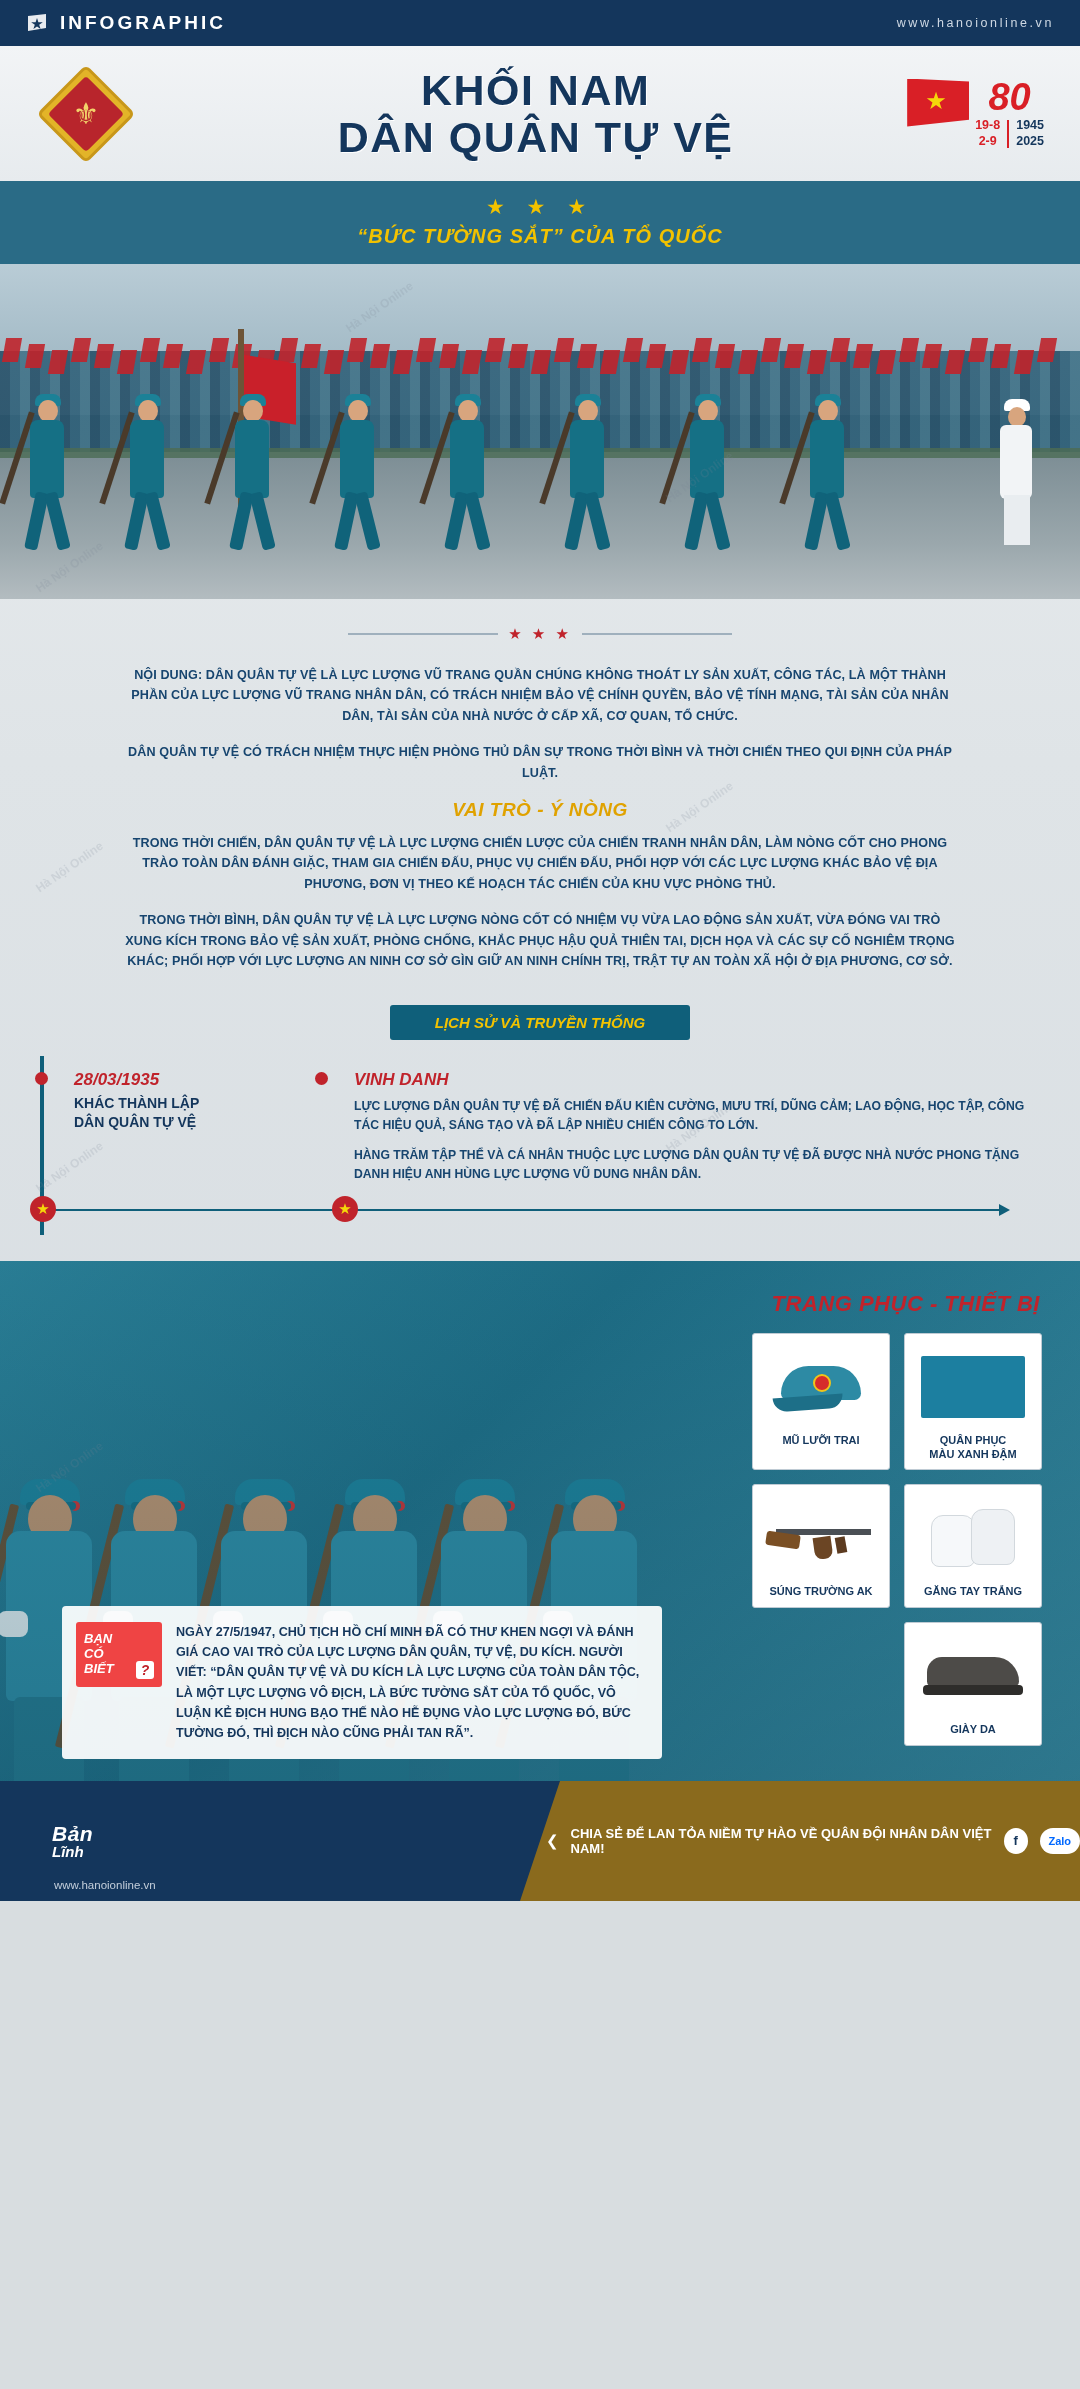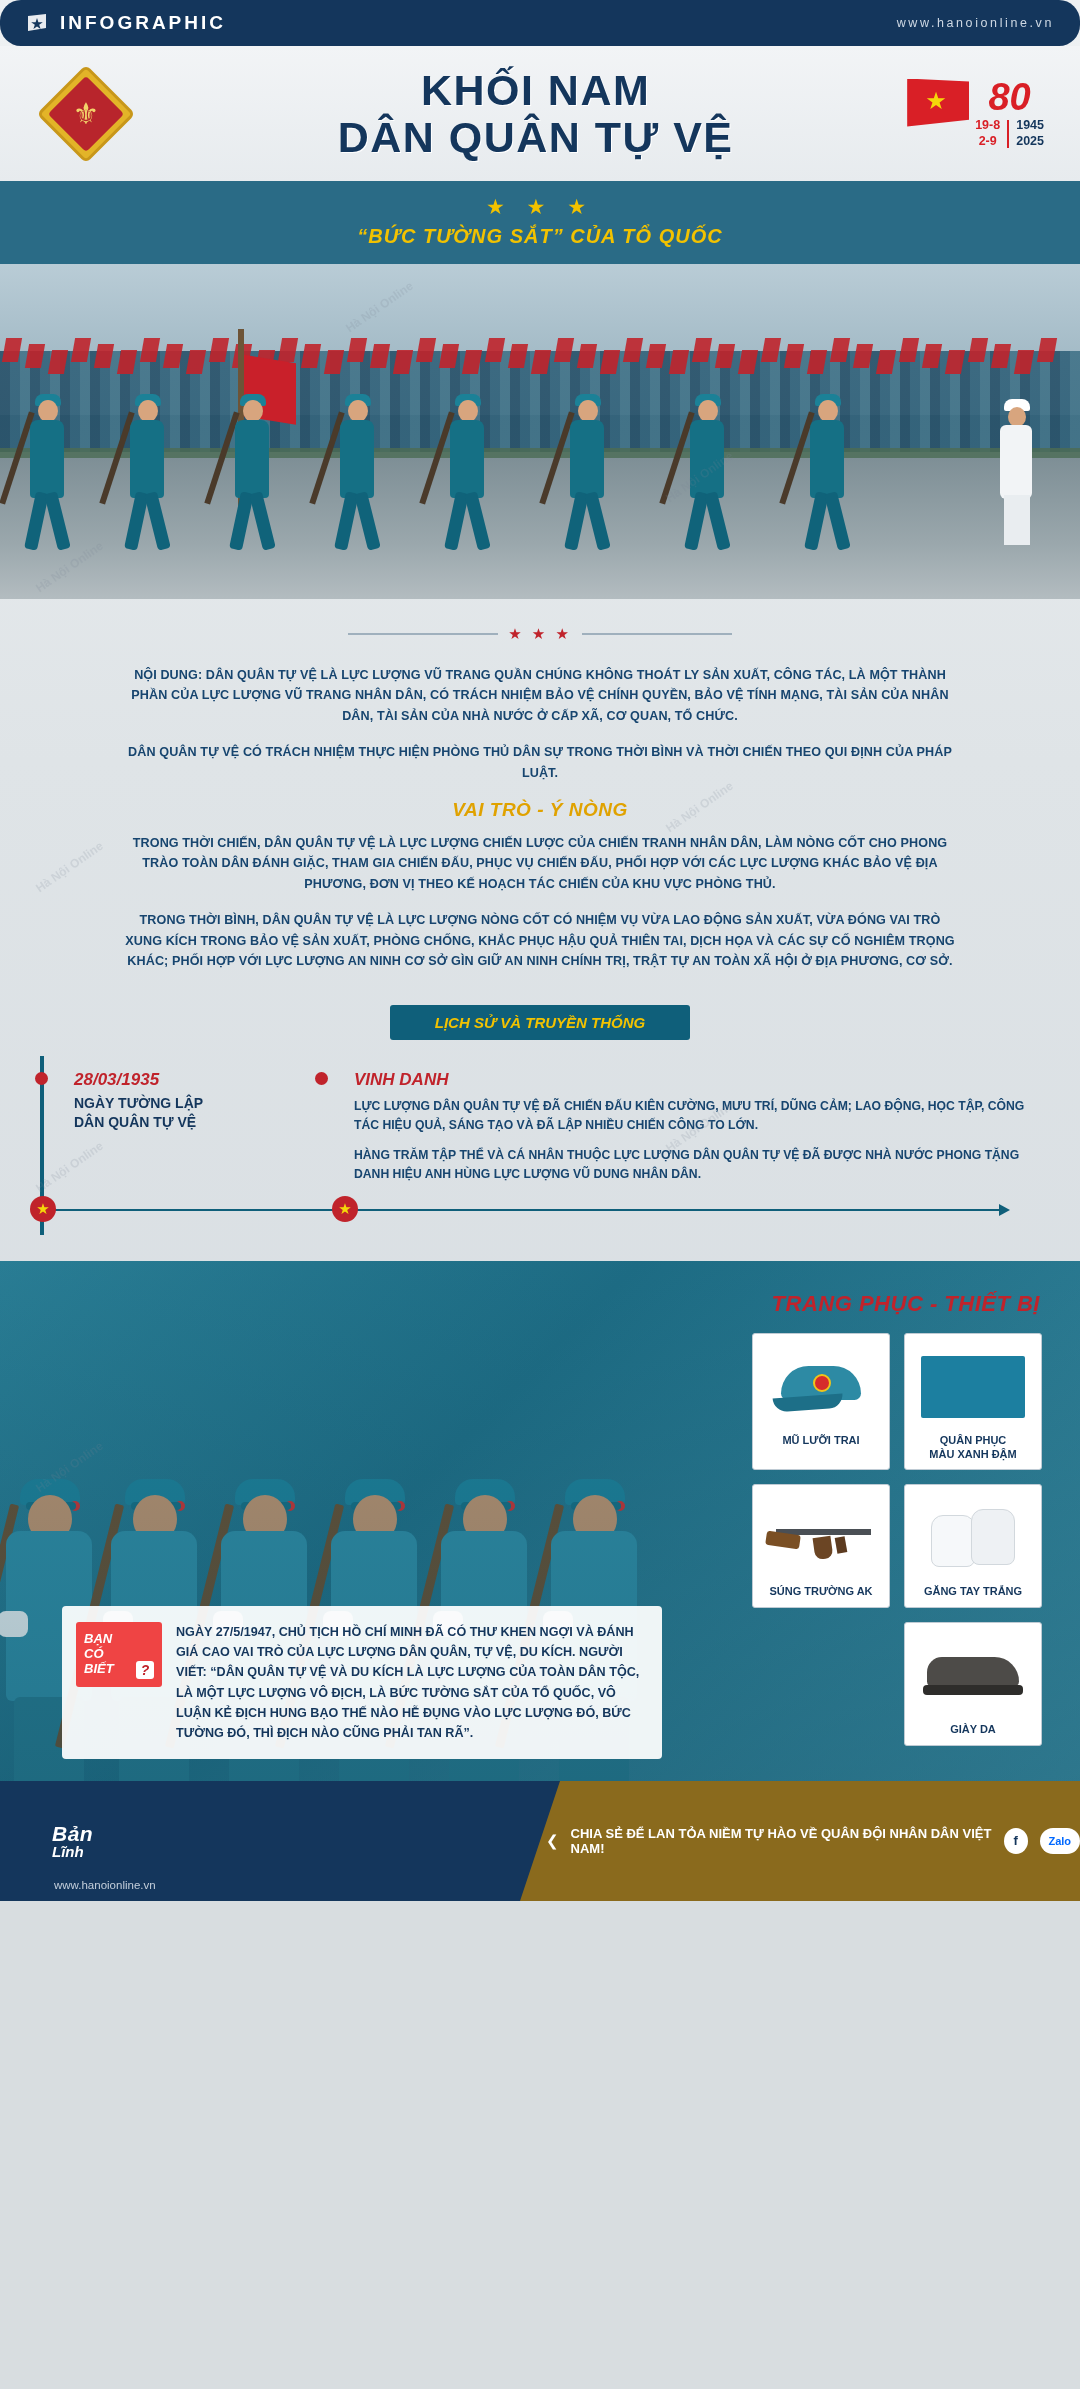--- a/index.html
+++ b/index.html
@@ -17,21 +17,20 @@
   }
 
   
   .topbar {
     height: 46px;
     background: #14365c;
     display: flex;
     align-items: center;
     justify-content: space-between;
     padding: 0 26px;
-    border-radius: 21px;
   }
   .topbar-left { display: flex; align-items: center; gap: 12px; }
   .flag-icon { width: 22px; height: 22px; }
   .topbar-title {
     color: #ffffff;
     font-size: 19px;
     font-weight: bold;
     letter-spacing: 3px;
   }
   .topbar-url {
@@ -666,21 +665,21 @@
     <div class="para">TRONG THỜI BÌNH, DÂN QUÂN TỰ VỆ LÀ LỰC LƯỢNG NÒNG CỐT CÓ NHIỆM VỤ VỪA LAO ĐỘNG SẢN XUẤT, VỪA ĐÓNG VAI TRÒ XUNG KÍCH TRONG BẢO VỆ SẢN XUẤT, PHÒNG CHỐNG, KHẮC PHỤC HẬU QUẢ THIÊN TAI, DỊCH HỌA VÀ CÁC SỰ CỐ NGHIÊM TRỌNG KHÁC; PHỐI HỢP VỚI LỰC LƯỢNG AN NINH CƠ SỞ GÌN GIỮ AN NINH CHÍNH TRỊ, TRẬT TỰ AN TOÀN XÃ HỘI Ở ĐỊA PHƯƠNG, CƠ SỞ.</div>
   </div>
 
   <div class="timeline-wrap">
     <div class="tl-head">LỊCH SỬ VÀ TRUYỀN THỐNG</div>
     <div class="tl-body">
       <div class="tl-cols">
         <div class="tl-col c1">
           <span class="tl-dot"></span>
           <div class="tl-date">28/03/1935</div>
-          <div class="tl-sub" style="white-space:pre-line">NGÀY TƯỜNG LẬP
+          <div class="tl-sub" style="white-space:pre-line">KHÁC THÀNH LẬP
 DÂN QUÂN TỰ VỆ</div>
         </div>
         <div class="tl-col c2">
           <span class="tl-dot"></span>
           <div class="tl-title">VINH DANH</div>
           <div class="tl-text">LỰC LƯỢNG DÂN QUÂN TỰ VỆ ĐÃ CHIẾN ĐẤU KIÊN CƯỜNG, MƯU TRÍ, DŨNG CẢM; LAO ĐỘNG, HỌC TẬP, CÔNG TÁC HIỆU QUẢ, SÁNG TẠO VÀ ĐÃ LẬP NHIỀU CHIẾN CÔNG TO LỚN.</div>
           <div class="tl-text">HÀNG TRĂM TẬP THỂ VÀ CÁ NHÂN THUỘC LỰC LƯỢNG DÂN QUÂN TỰ VỆ ĐÃ ĐƯỢC NHÀ NƯỚC PHONG TẶNG DANH HIỆU ANH HÙNG LỰC LƯỢNG VŨ DUNG NHÂN DÂN.</div>
         </div>
       </div>
       <div class="tl-axis"></div>

